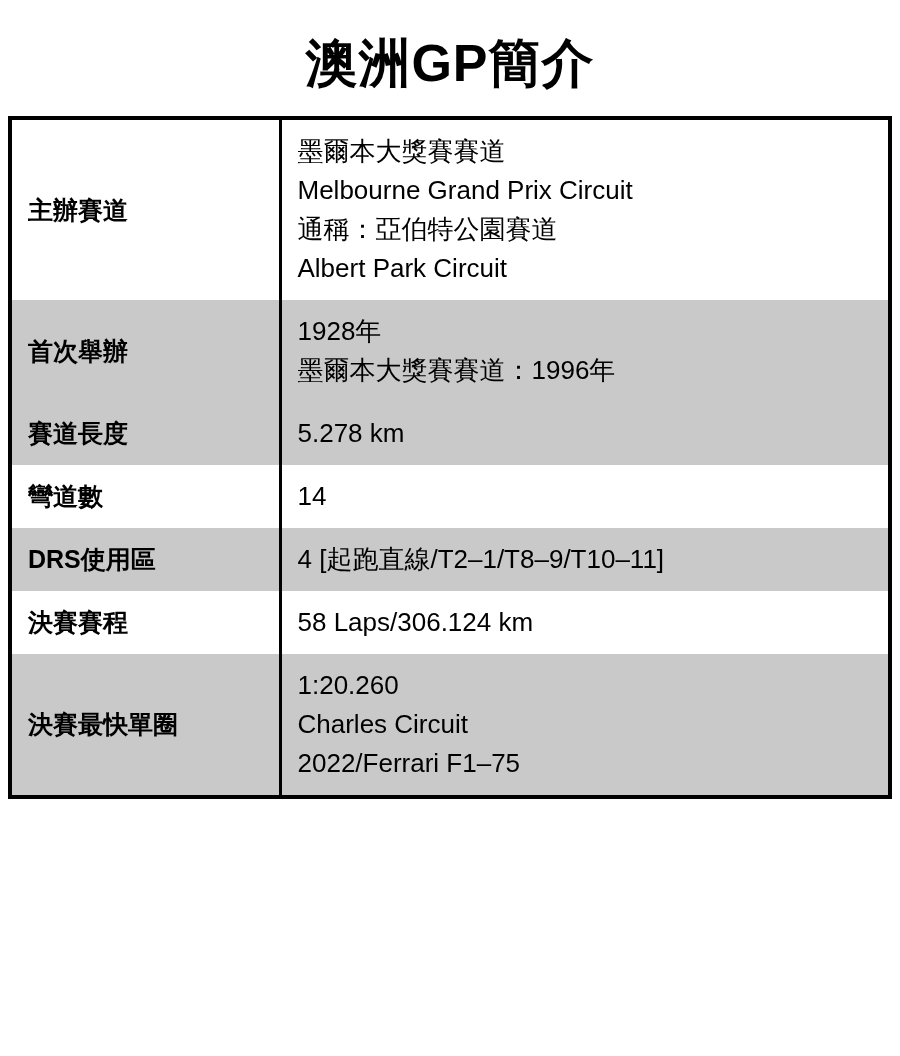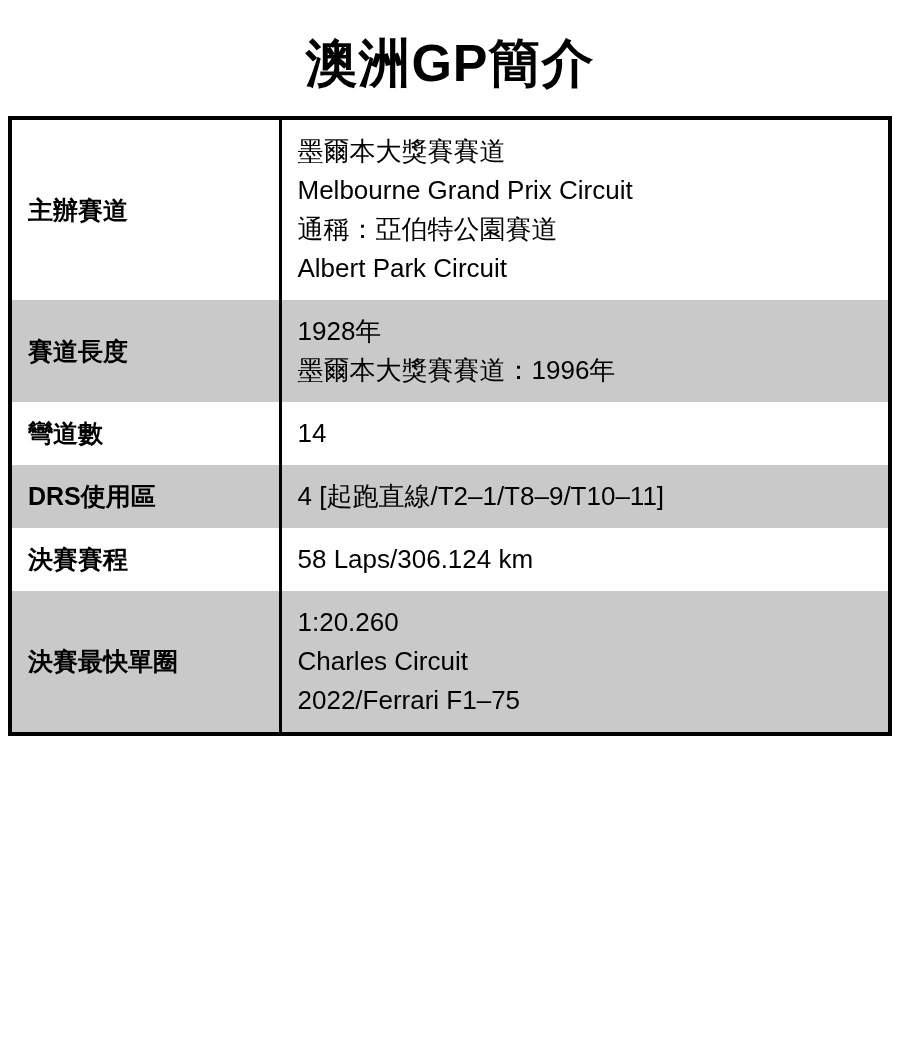--- a/index.html
+++ b/index.html
@@ -90,28 +90,34 @@
           <th class="label">主辦賽道</th>
           <td class="value">
             <span class="line">墨爾本大獎賽賽道</span>
             <span class="line">Melbourne Grand Prix Circuit</span>
             <span class="line">通稱：亞伯特公園賽道</span>
             <span class="line">Albert Park Circuit</span>
           </td>
         </tr>
 
         <tr class="shade">
-          <th class="label">賽道長度</th>
+          <th class="label">首次舉辦</th>
           <td class="value">
             <span class="line">1928年</span>
             <span class="line">墨爾本大獎賽賽道：1996年</span>
           </td>
         </tr>
 
 
+        <tr class="shade">
+          <th class="label">賽道長度</th>
+          <td class="value">
+            <span class="line">5.278 km</span>
+          </td>
+        </tr>
 
         <tr class="plain">
           <th class="label">彎道數</th>
           <td class="value">
             <span class="line">14</span>
           </td>
         </tr>
 
         <tr class="shade">
           <th class="label">DRS使用區</th>

